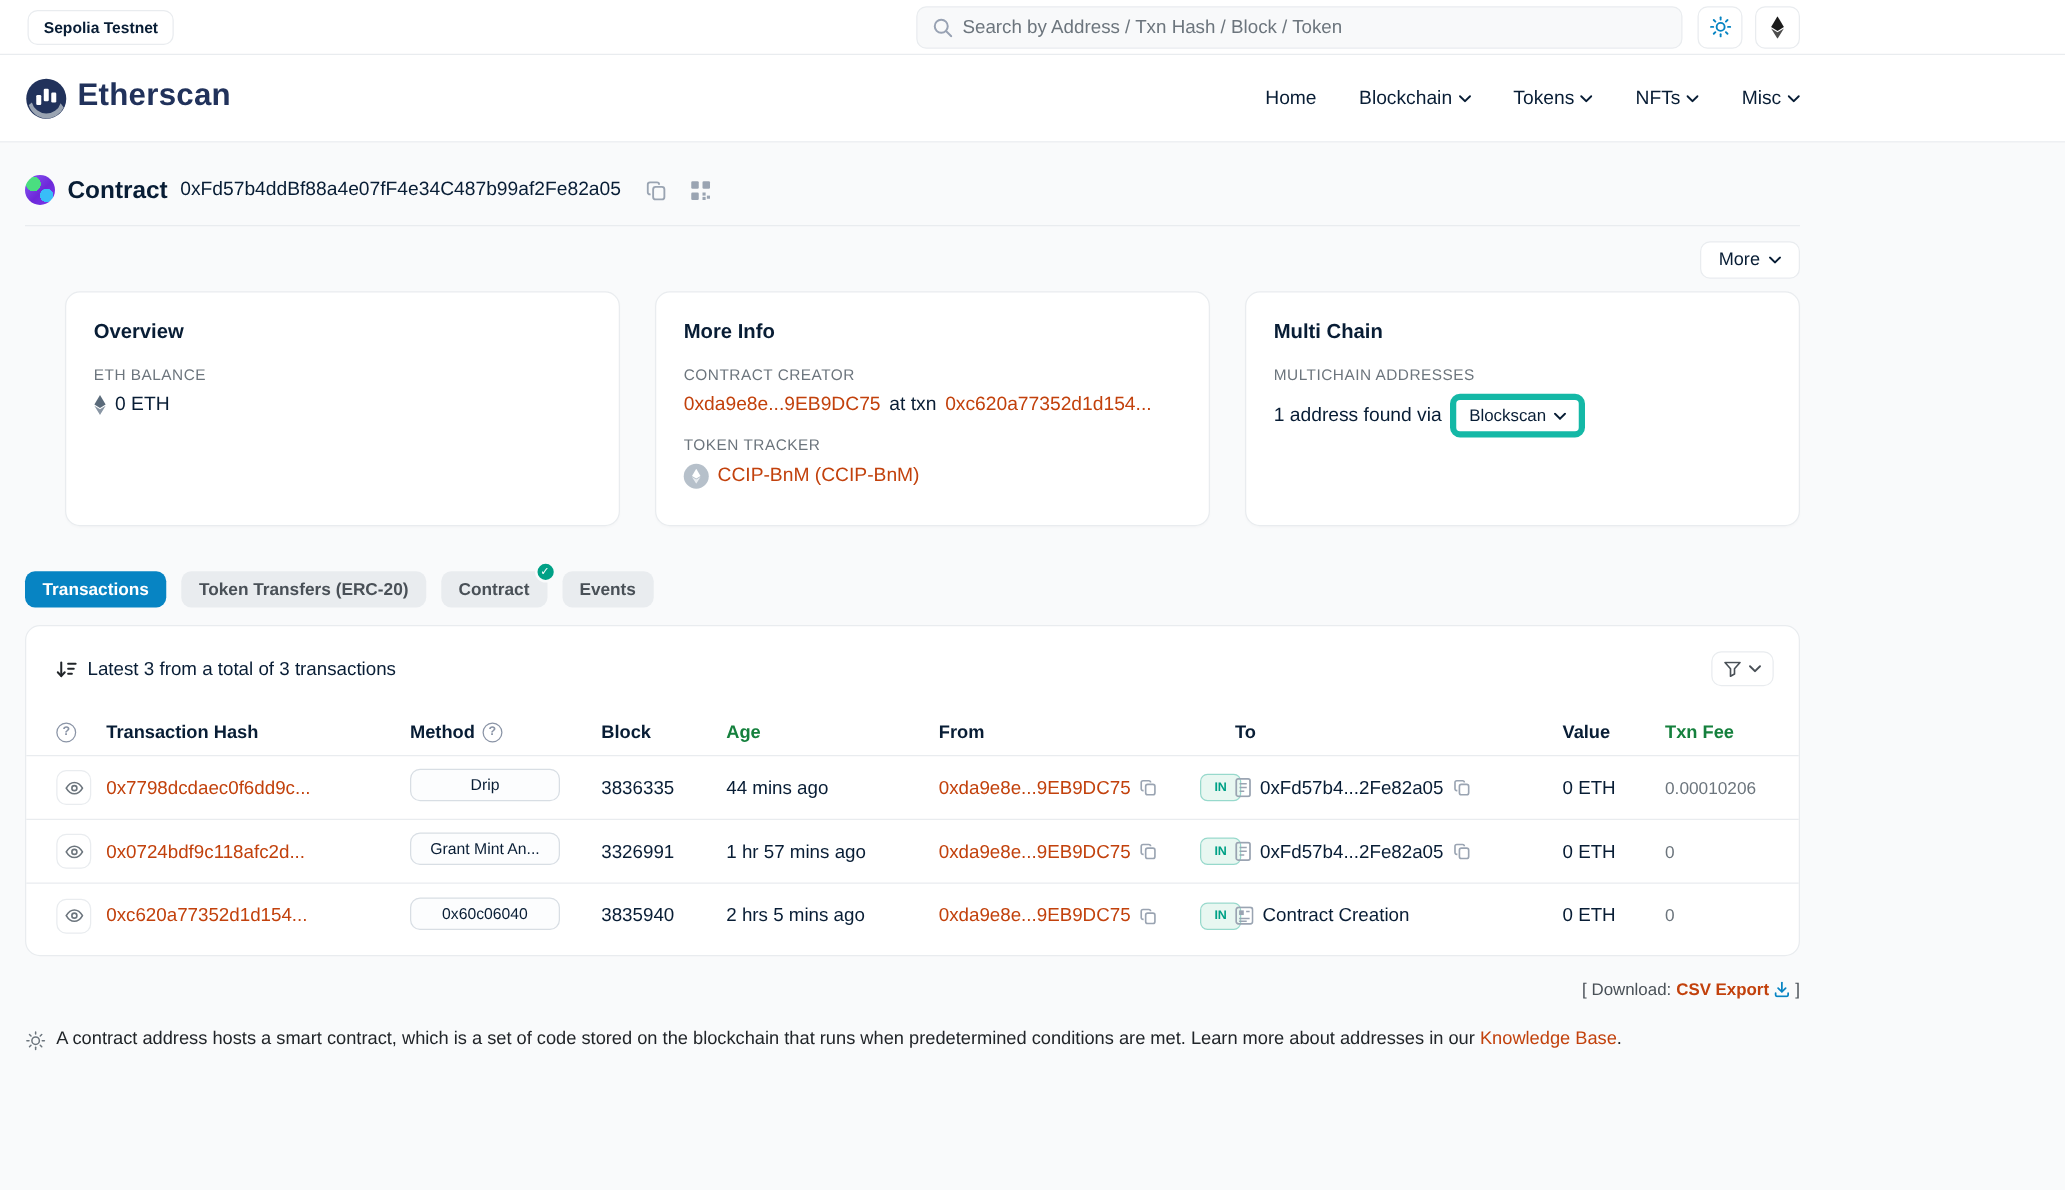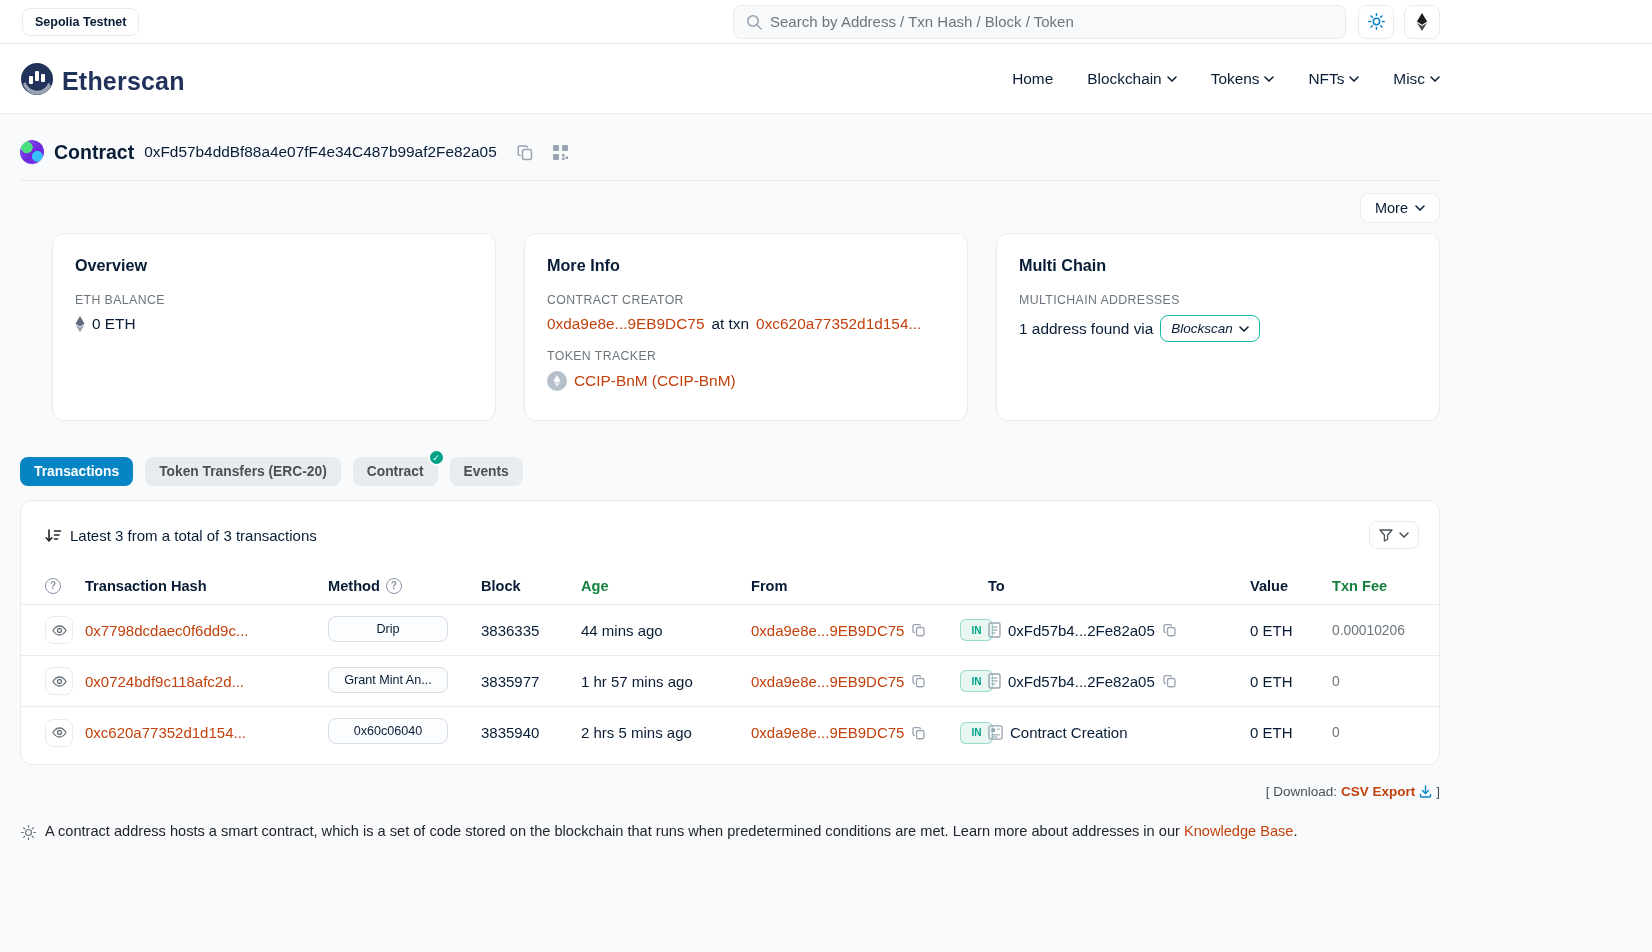--- a/index.html
+++ b/index.html
@@ -19,21 +19,21 @@
     font-size:15px; color:#081d35; font-family:inherit; }
   .search-wrap input::placeholder { color:#6c757d; }
   .icon-btn { width:36px; height:34px; border:1px solid #e9ecef; background:#fff;
     border-radius:8px; display:flex; align-items:center; justify-content:center;
     cursor:pointer; }
   .topbar-right { display:flex; gap:10px; margin-left:12px; margin-right:212px; }
 
   
   .navbar { background:#fff; border-bottom:1px solid #e9ecef; height:70px;
     display:flex; align-items:center; padding:0 212px 0 20px; width:1652px; }
-  .brand { display:flex; align-items:flex-end; gap:8px; cursor:pointer; }
+  .brand { display:flex; align-items:flex-start; gap:8px; cursor:pointer; }
   .brand-name { font-size:25px; font-weight:700; color:#21325b; letter-spacing:.2px; }
   .nav-menu { margin-left:auto; display:flex; align-items:center; gap:34px; }
   .nav-item { font-size:15.4px; font-weight:500; color:#081d35; cursor:pointer;
     display:flex; align-items:center; gap:5px; }
   .chev { width:10px; height:6px; }
 
   
   .container { width:1420px; margin-left:20px; }
 
   
@@ -57,23 +57,23 @@
   .cards { display:flex; gap:28px; margin-top:10px;padding-left:32px; }
   .card { background:#fff; border:1px solid #e9ecef; border-radius:12px;
     width:463px; height:188px; padding:22px 22px; box-shadow:0 1px 2px rgba(0,0,0,.02); }
   .card h3 { font-size:16.2px; font-weight:700; color:#081d35; margin-bottom:18px; }
   .mini-label { font-size:12.3px; color:#6c757d; letter-spacing:.4px; margin-bottom:8px; }
   .val-row { display:flex; align-items:center; gap:7px; font-size:15.4px; color:#081d35; }
   .link { color:#c2410c; text-decoration:none; cursor:pointer; }
   .mi-block + .mi-block { margin-top:16px; }
   .token-ic { width:20px; height:20px; border-radius:50%; background:#b6c0ca;
     display:flex; align-items:center; justify-content:center; }
-  .pill-btn { border:1px solid #14b8a6; background:#fff; border-radius:8px;
+  .pill-btn { border:5px solid #14b8a6; background:#fff; border-radius:8px;
     font-size:13.5px; color:#081d35; padding:5px 10px; display:inline-flex;
-    align-items:center; gap:6px; cursor:pointer; font-family:inherit;font-style:italic; }
+    align-items:center; gap:6px; cursor:pointer; font-family:inherit; }
 
   
   .tabs { display:flex; gap:12px; margin-top:36px; }
   .tab { position:relative; background:#e9ecef; color:#495057; border:none;
     border-radius:8px; padding:7px 14px; font-size:13.8px; font-weight:600;
     cursor:pointer; font-family:inherit; }
   .tab.active { background:#0784c3; color:#fff; }
   .verified-dot { position:absolute; top:-8px; right:-7px; width:17px; height:17px;
     border-radius:50%; background:#00a186; border:2px solid #f9fafb; color:#fff;
     font-size:9px; display:flex; align-items:center; justify-content:center; font-weight:700; }
@@ -391,21 +391,21 @@
       <span>
         <button class="eye-btn">
           <svg width="15" height="11" viewBox="0 0 15 11">
                 <path d="M1 5.5C2.8 2.4 5 1 7.5 1s4.7 1.4 6.5 4.5C12.2 8.6 10 10 7.5 10S2.8 8.6 1 5.5Z" fill="none" stroke="#6c757d" stroke-width="1.3"></path>
                 <circle cx="7.5" cy="5.5" r="2" fill="none" stroke="#6c757d" stroke-width="1.3"></circle>
               </svg>
         </button>
       </span>
       <span><a class="link">0x0724bdf9c118afc2d...</a></span>
       <span><span class="method-badge">Grant Mint An...</span></span>
-      <span><a class="link block-col">3835977</a></span>
+      <span><a class="link block-col">3326991</a></span>
       <span class="age-col">1 hr 57 mins ago</span>
       <span class="cell-flex">
         <a class="link">0xda9e8e...9EB9DC75</a>
         <button class="copy-ic">
           <svg width="14" height="14" viewBox="0 0 17 17">
                 <rect x="5.5" y="5.5" width="9" height="10" rx="2" fill="none" stroke="#9aa4b2" stroke-width="1.6"></rect>
                 <path d="M3.5 11.5 h-0.5 a1.8 1.8 0 0 1 -1.8-1.8 v-6 a1.8 1.8 0 0 1 1.8-1.8 h5.5 a1.8 1.8 0 0 1 1.8 1.8" fill="none" stroke="#9aa4b2" stroke-width="1.6"></path>
               </svg>
         </button>
       </span>

